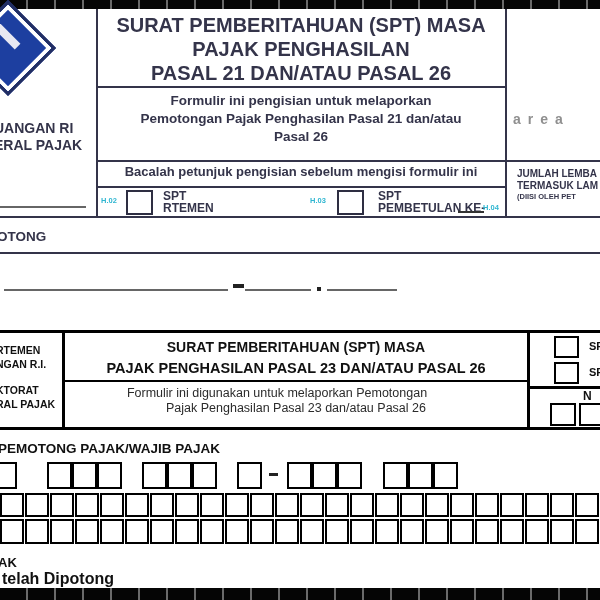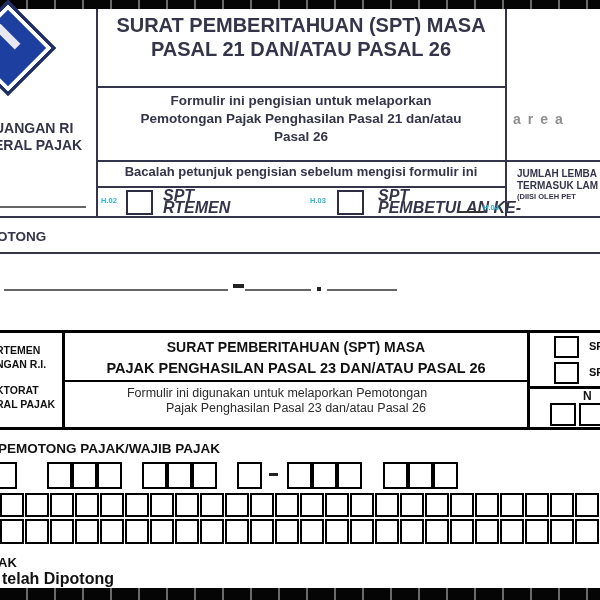--- a/index.html
+++ b/index.html
@@ -16,21 +16,21 @@
   .vline2{background:#000000;}
   .fieldline{background:#666666;height:2px;}
   .cb1{background:#fff;border:2px solid #2e2e42;box-sizing:border-box;}
   .cb2{background:#fff;border:2.5px solid #000;box-sizing:border-box;}
   .t-center{text-align:center;}
   .bold{font-weight:bold;}
   
   #f1-title{left:97px;top:13px;width:408px;font-size:20px;line-height:24px;font-weight:bold;}
   #f1-desc{left:97px;top:92px;width:408px;font-size:13.5px;line-height:18px;font-weight:bold;}
   #f1-bacalah{left:97px;top:164px;width:408px;font-size:13px;font-weight:bold;}
-  .sptlbl{font-size:16px;line-height:12px;font-weight:bold;font-style:italic;}
+  .sptlbl{font-size:12px;line-height:12px;font-weight:bold;}
   #area-lbl{left:513px;top:111px;color:#8f8f8f;font-size:14px;font-weight:bold;letter-spacing:7px;white-space:nowrap;}
   #jumlah{left:517px;top:168px;width:120px;font-size:10px;line-height:11.5px;font-weight:bold;white-space:nowrap;}
   #jumlah .small{font-size:7.5px;font-weight:bold;}
   
   #logo{left:-26px;top:14px;width:62px;height:62px;transform:rotate(45deg);background:#1d3fa0;border:3px solid #232f63;box-shadow:inset 0 0 0 4px #ffffff;}
   #logo-inner{left:-8px;top:32px;width:30px;height:8px;transform:rotate(45deg);background:#e8e8f2;}
   
   .f2org{font-size:10.5px;font-weight:bold;color:#111;white-space:nowrap;}
   #f2-title1{left:65px;top:339px;width:462px;font-size:14px;font-weight:bold;}
   #f2-title2{left:65px;top:360px;width:462px;font-size:14.5px;font-weight:bold;}
@@ -58,20 +58,21 @@
 
   <div class="abs ink bold nowrap" style="left:-6px;top:120px;font-size:14px;">UANGAN RI</div>
   <div class="abs ink bold nowrap" style="left:-6px;top:137px;font-size:14px;">ERAL PAJAK</div>
   <div class="abs fieldline" style="left:0;top:206px;width:86px;"></div>
 
   <div class="abs vline1" style="left:96px;top:9px;height:209px;"></div>
   <div class="abs vline1" style="left:505px;top:9px;height:209px;"></div>
 
   <div class="abs ink t-center" id="f1-title">
     <div>SURAT PEMBERITAHUAN (SPT) MASA</div>
+    <div>PAJAK PENGHASILAN</div>
     <div>PASAL 21 DAN/ATAU PASAL 26</div>
   </div>
   <div class="abs hline1" style="left:97px;top:86px;width:408px;"></div>
 
   <div class="abs ink t-center" id="f1-desc">
     <div>Formulir ini pengisian untuk melaporkan</div>
     <div>Pemotongan Pajak Penghasilan Pasal 21 dan/atau</div>
     <div>Pasal 26</div>
   </div>
 

